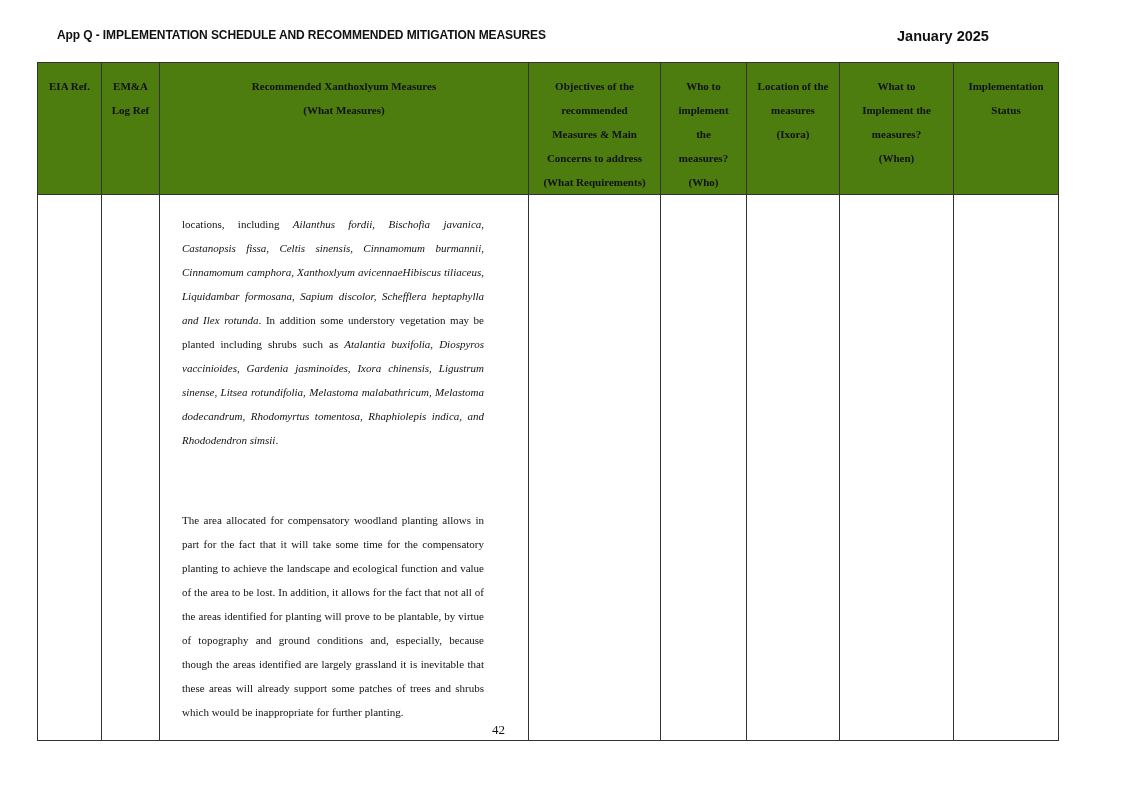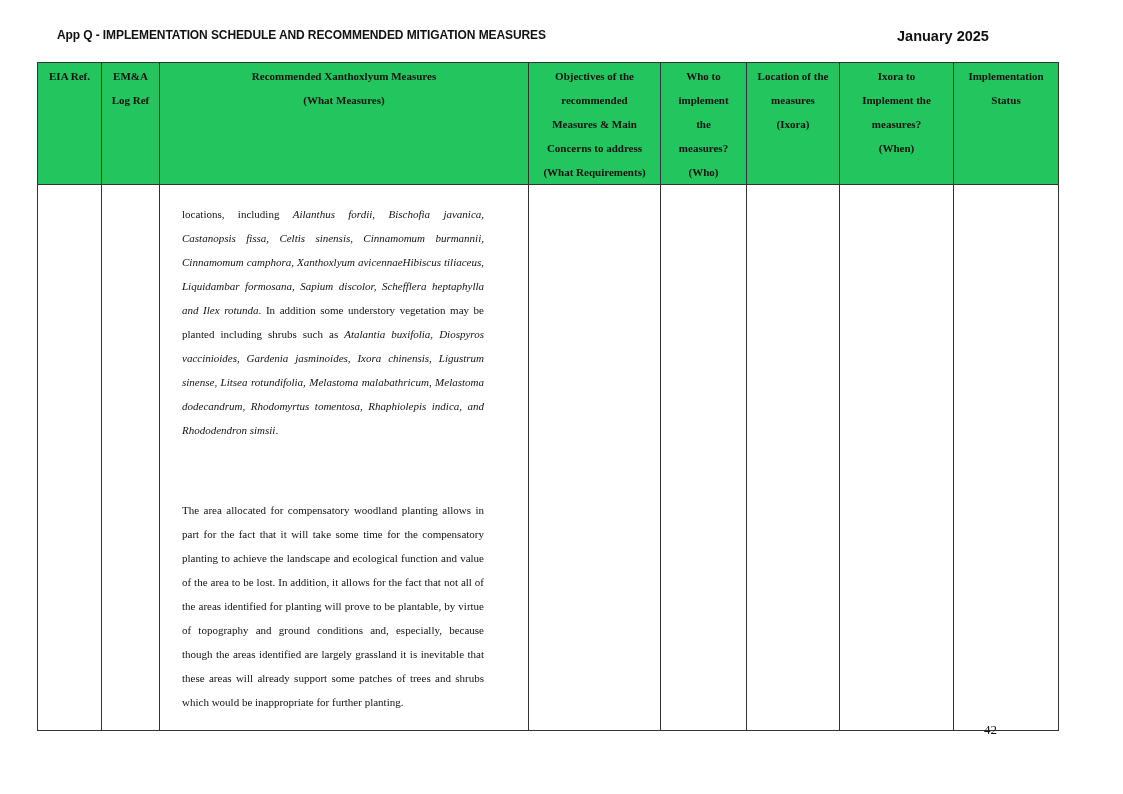--- a/index.html
+++ b/index.html
@@ -15,33 +15,33 @@
   }
   table.schedule {
     position: absolute; left: 37px; top: 62px; width: 1021px;
     border-collapse: collapse; table-layout: fixed;
     font-family: "Liberation Serif", serif;
   }
   table.schedule th, table.schedule td {
     border: 1.5px solid #333; vertical-align: top; padding: 0;
   }
   table.schedule th {
-    background: #22c55e; font-weight: bold; font-size: 11px;
-    line-height: 24px; text-align: center; height: 118px; padding-top: 1px;
+    background: #4d7c0f; font-weight: bold; font-size: 11px;
+    line-height: 24px; text-align: center; height: 118px; padding-top: 11px;
   }
   table.schedule td { height: 456px; }
   td.measures {
     font-size: 11px; line-height: 24px; text-align: justify;
     padding: 1px 28px 0 6px !important;
   }
   td.measures p { margin: 16px; }
   td.measures .gap { height: 24px; }
   .sp { font-style: italic; }
   .page-number {
-    position: absolute; left: 0; width: 997px; top: 722px; text-align: right;
+    position: absolute; left: 0; width: 997px; top: 722px; text-align: center;
     font-family: "Liberation Serif", serif; font-size: 13px;
   }
 </style>
 </head>
 <body>
 
 <div class="page-title">App Q - IMPLEMENTATION SCHEDULE AND RECOMMENDED MITIGATION MEASURES</div>
 <div class="page-date">January 2025</div>
 
 <table class="schedule">
@@ -81,21 +81,21 @@
           <div>the</div>
           <div>measures?</div>
           <div>(Who)</div>
         </th>
       <th>
           <div>Location of the</div>
           <div>measures</div>
           <div>(Ixora)</div>
         </th>
       <th>
-          <div>Ixora to</div>
+          <div>What to</div>
           <div>Implement the</div>
           <div>measures?</div>
           <div>(When)</div>
         </th>
       <th>
           <div>Implementation</div>
           <div>Status</div>
         </th>
     </tr>
   </thead>

